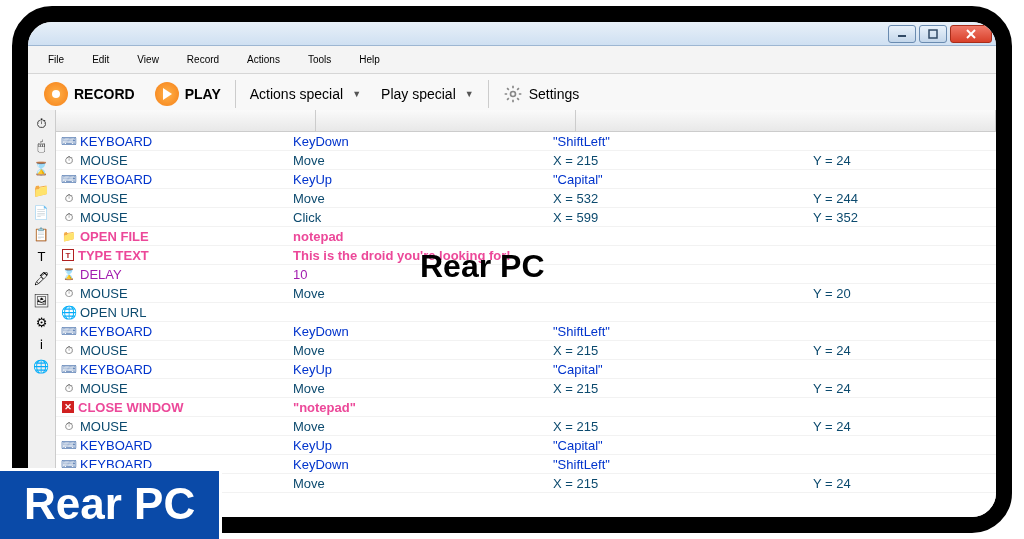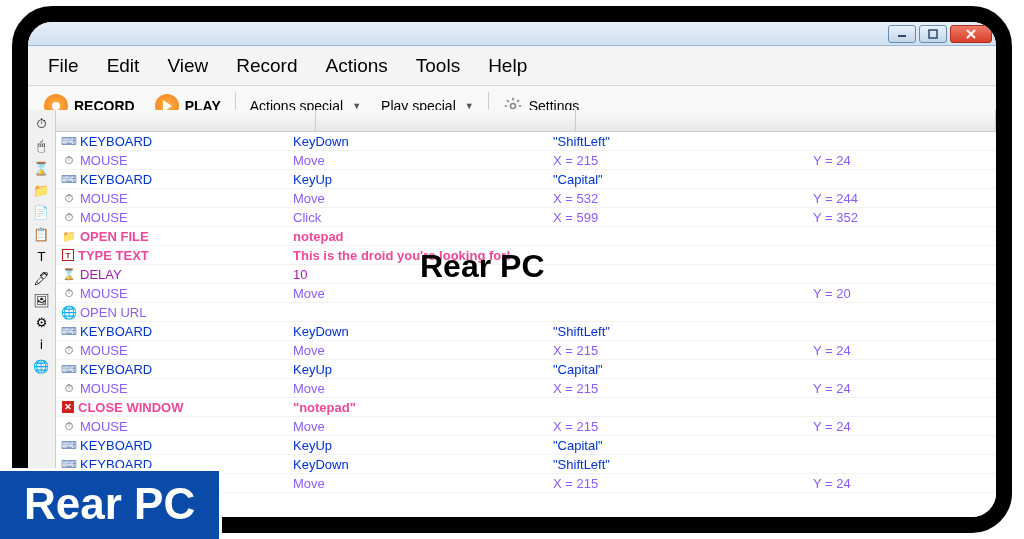--- a/index.html
+++ b/index.html
@@ -5,21 +5,21 @@
 * { margin: 0; padding: 0; box-sizing: border-box; font-family: Tahoma, sans-serif; }
 body { background: #fff; width: 1024px; height: 539px; overflow: hidden; position: relative; }
 
 .device-frame { position: absolute; top: 6px; left: 12px; right: 12px; bottom: 6px; border: 16px solid #000; border-radius: 40px; background: #fff; overflow: hidden; }
 
 .titlebar { height: 24px; background: linear-gradient(#e8f0f8, #cfe0f2); border-bottom: 1px solid #9db6d2; display: flex; justify-content: flex-end; align-items: center; padding-right: 4px; gap: 3px; }
 .win-btn { width: 28px; height: 18px; border: 1px solid #6a8bb0; border-radius: 3px; display: flex; align-items: center; justify-content: center; font-size: 10px; color: #314a66; background: linear-gradient(#e9f2fb, #c3d6ea); cursor: pointer; }
 .win-btn.close { background: linear-gradient(#f07a6a, #d8402a); color: #fff; border-color: #a82d1a; width: 42px; }
 .win-btn svg { display: block; }
 
-.menubar { height: 40px; display: flex; align-items: center; padding: 0 6px; background: #f4f4f4; border-bottom: 1px solid #d6d6d6; font-size: 19px; }
+.menubar { height: 28px; display: flex; align-items: center; padding: 0 6px; background: #f4f4f4; border-bottom: 1px solid #d6d6d6; font-size: 10px; }
 .menubar span { padding: 3px 14px; cursor: pointer; }
 
 .toolbar { height: 40px; display: flex; align-items: center; padding: 0 6px; background: #f8f8f8; border-bottom: 1px solid #ccc; font-size: 14px; }
 .tool-btn { display: flex; align-items: center; gap: 6px; padding: 4px 10px; cursor: pointer; }
 .circle-icon { width: 24px; height: 24px; border-radius: 50%; display: flex; align-items: center; justify-content: center; }
 .circle-icon.orange { background: radial-gradient(#ffb24a, #f57f17); }
 .circle-icon.orange::after { content: ""; width: 8px; height: 8px; background: #fff; border-radius: 50%; }
 .circle-icon.orange.play::after { width: 0; height: 0; border-radius: 0; border-left: 9px solid #fff; border-top: 6px solid transparent; border-bottom: 6px solid transparent; margin-left: 2px; background: none; }
 .gear-icon { width: 20px; height: 20px; }
 .tool-sep { width: 1px; height: 28px; background: #ccc; margin: 0 4px; }
@@ -39,21 +39,21 @@
 
 .grid-body { overflow: hidden; }
 .row { display: flex; height: 19px; font-size: 13px; align-items: center; border-bottom: 1px solid #f2f2f2; }
 .cell { padding: 0 6px; white-space: nowrap; overflow: hidden; }
 .cell.cmd { width: 200px; display: flex; align-items: center; gap: 4px; }
 .cell.act { width: 260px; margin-left: 31px; }
 .cell.p1 { width: 260px; }
 .cell.p2 { flex: 1; }
 
 .c-blue { color: #0033cc; }
-.c-green { color: #8b5cf6; }
+.c-green { color: #0c4a6e; }
 .c-red { color: #ec4899; font-weight: bold; }
 .c-gray { color: #a21caf; }
 
 .row-icon { width: 14px; height: 14px; display: inline-flex; align-items: center; justify-content: center; font-size: 11px; }
 .ri-keyboard { color: #5a7fb4; }
 .ri-mouse { color: #555; }
 .ri-file { color: #d9a441; }
 .ri-type { color: #b02020; border: 1px solid #b02020; font-size: 8px; font-weight: bold; width: 12px; height: 12px; }
 .ri-delay { color: #b08000; }
 .ri-url { color: #1a8c1a; font-size: 13px; }

